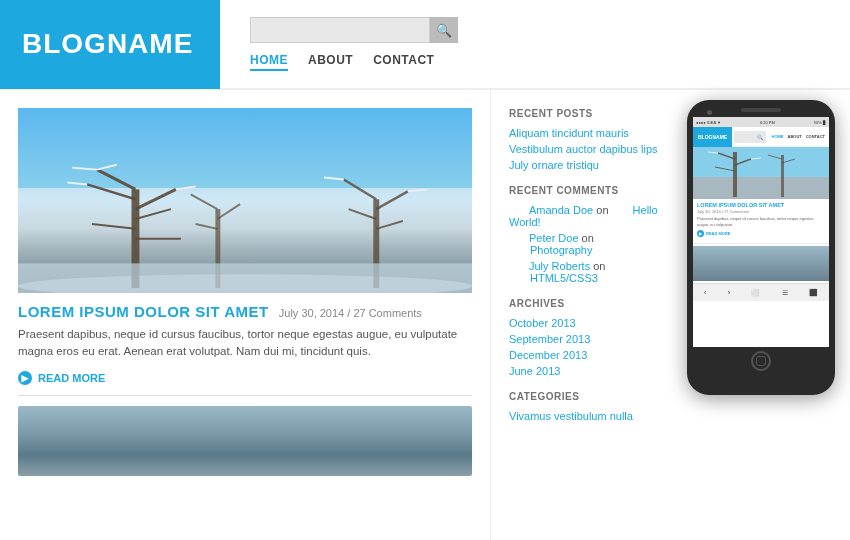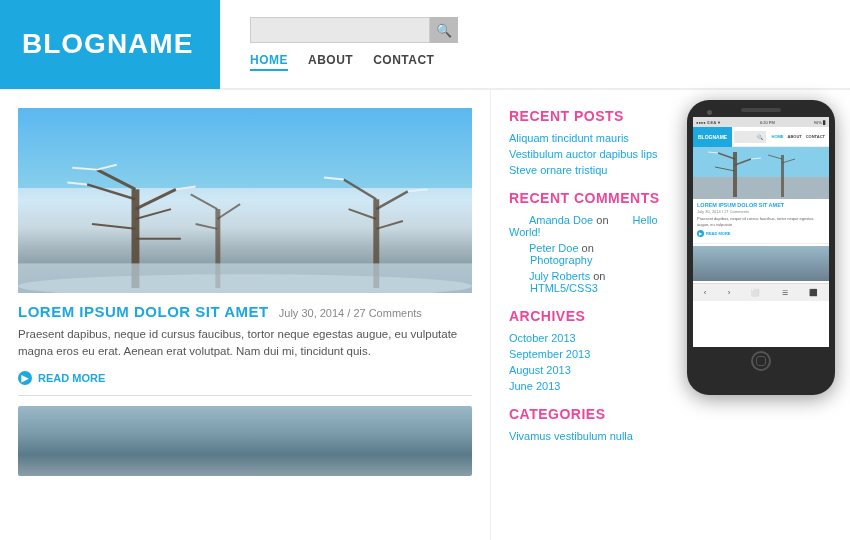--- a/index.html
+++ b/index.html
@@ -166,24 +166,24 @@
     .sidebar {
       flex: 1;
       padding: 18px 18px 0 18px;
       border-left: 1px solid #eee;
       overflow: hidden;
     }
     .sidebar-section {
       margin-bottom: 14px;
     }
     .sidebar-title {
-      font-size: 14px;
-      font-weight: bold;
-      text-transform: uppercase;
-      color: #ec4899;
+      font-size: 10px;
+      font-weight: bold;
+      text-transform: uppercase;
+      color: #737373;
       margin-bottom: 8px;
       letter-spacing: 0.5px;
     }
     .sidebar-link {
       display: block;
       font-size: 11px;
       color: #1da8e0;
       margin-bottom: 4px;
       cursor: pointer;
       white-space: nowrap;
@@ -454,35 +454,35 @@
 
     <div class="second-image"></div>
   </div>
 
   <div class="sidebar">
 
     <div class="sidebar-section">
       <div class="sidebar-title">RECENT POSTS</div>
       <a class="sidebar-link">Aliquam tincidunt mauris</a>
       <a class="sidebar-link">Vestibulum auctor dapibus lips</a>
-      <a class="sidebar-link">Steve ornare tristiqu</a>
+      <a class="sidebar-link">July ornare tristiqu</a>
     </div>
 
     <div class="sidebar-section">
       <div class="sidebar-title">RECENT COMMENTS</div>
       <span class="sidebar-comment"><span class="comment-author">Amanda Doe</span> on <span class="comment-link">Hello World!</span></span>
       <span class="sidebar-comment"><span class="comment-author">Peter Doe</span> on <span class="comment-link">Photography</span></span>
       <span class="sidebar-comment"><span class="comment-author">July Roberts</span> on <span class="comment-link">HTML5/CSS3</span></span>
     </div>
 
     <div class="sidebar-section">
       <div class="sidebar-title">ARCHIVES</div>
       <a class="sidebar-link">October 2013</a>
       <a class="sidebar-link">September 2013</a>
-      <a class="sidebar-link">August 2013</a>
+      <a class="sidebar-link">December 2013</a>
       <a class="sidebar-link">June 2013</a>
     </div>
 
     <div class="sidebar-section">
       <div class="sidebar-title">CATEGORIES</div>
       <a class="sidebar-link">Vivamus vestibulum nulla</a>
     </div>
   </div>
 
   <div class="phone-mockup">

